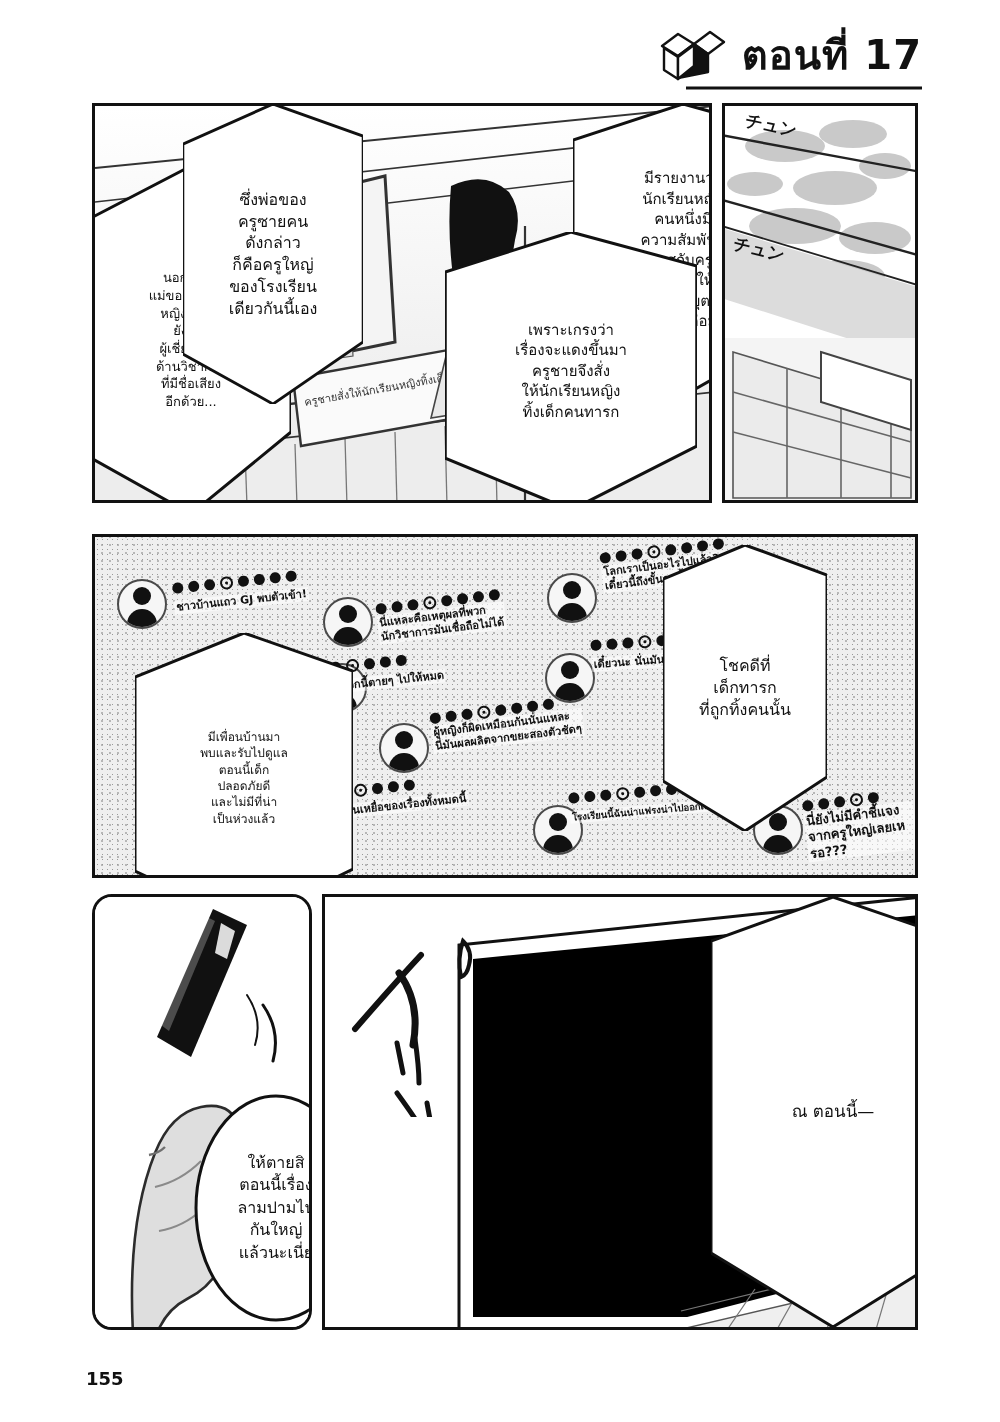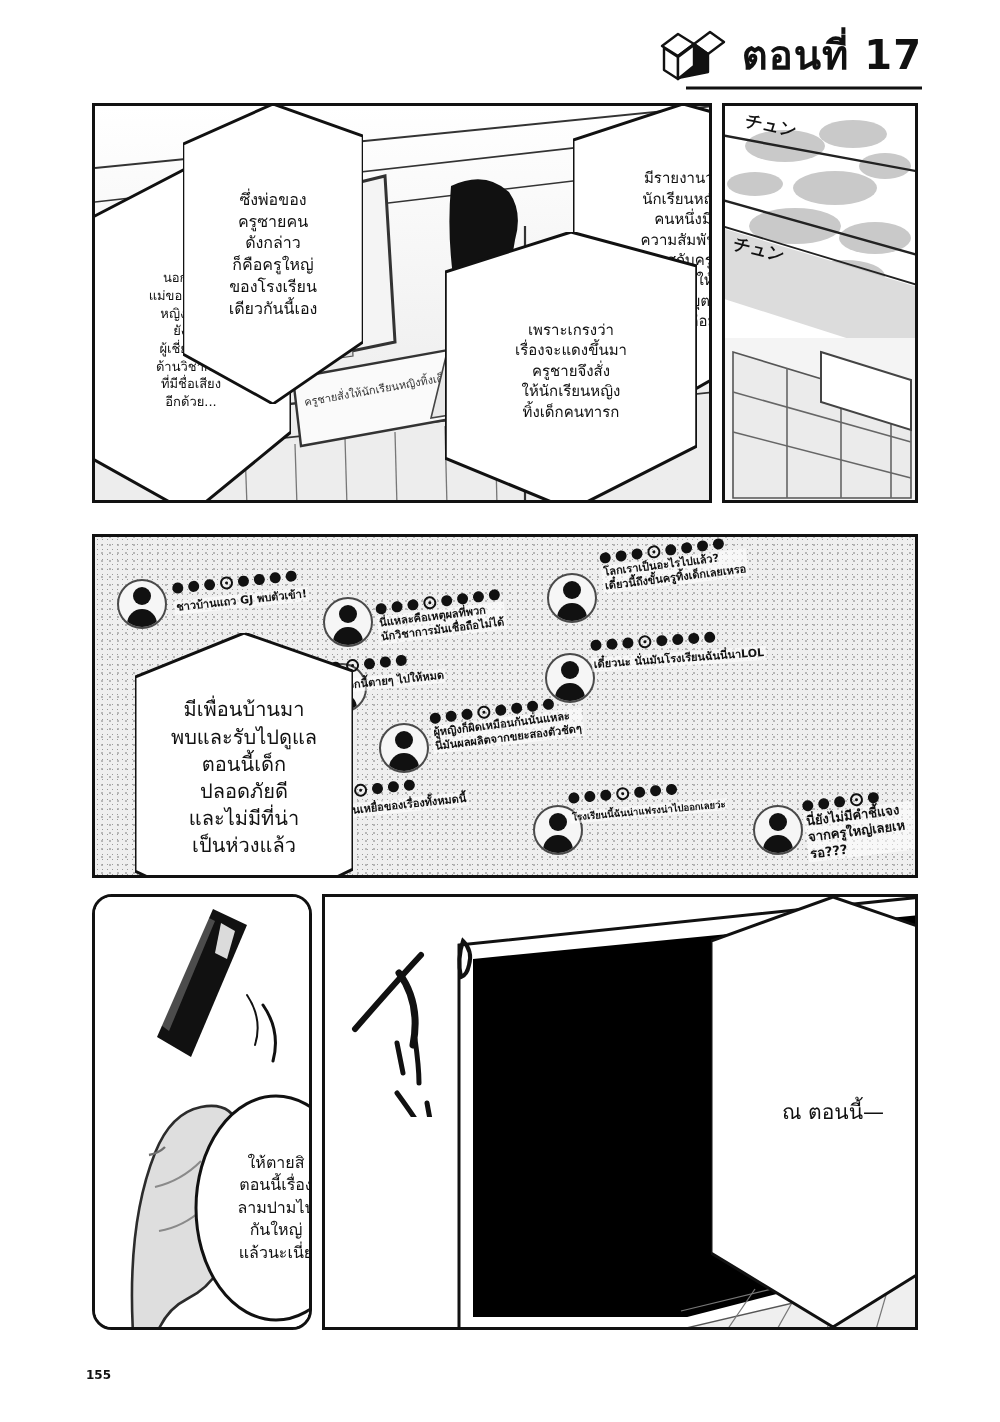--- a/index.html
+++ b/index.html
@@ -47,21 +47,21 @@
   .cmt{position:absolute;z-index:14;}
   .dots{display:flex;align-items:center;gap:5px;margin-bottom:1px;}
   .dots i{display:block;width:11px;height:11px;border-radius:50%;background:#111;}
   .dots .at{display:block;width:13px;height:13px;border-radius:50%;border:2px solid #111;
             background:transparent;box-sizing:border-box;position:relative;}
   .dots .at::after{content:"";position:absolute;left:3px;top:3px;width:3px;height:3px;border-radius:50%;background:#111;}
   .cmt .body-txt{font-size:11px;line-height:1.25;color:#111;white-space:pre-line;font-weight:600;
                  background:rgba(255,255,255,0.55);display:inline-block;padding:0 2px;}
   .sfx{position:absolute;color:#111;font-weight:bold;z-index:30;}
 
-  #page-number{position:absolute;left:86px;top:1368px;font-size:12px;color:#111;font-weight:600;}
+  #page-number{position:absolute;left:86px;top:1368px;font-size:18px;color:#111;font-weight:600;}
 </style>
 </head>
 <body>
 
 <div id="page">
 
   <div id="header">
     <div id="chapter-wrap">
       <div id="box-icon">
         <svg viewBox="0 0 72 58" width="72" height="58">
@@ -381,28 +381,36 @@
             <i></i>
         </div>
         <div class="body-txt" style="font-size:13px;">นี่ยังไม่มีคำชี้แจง
 จากครูใหญ่เลยเหรอ???</div>
       </div>
 
       <div class="hexbub" style="left:40px;top:96px;width:218px;height:290px;">
         <svg viewBox="0 0 218 290" preserveAspectRatio="none">
           <polygon points="109,0 218,38 218,236 109,290 0,238 0,44" fill="#ffffff" stroke="#111" stroke-width="3"></polygon>
         </svg>
-        <div class="txt" style="font-size:20px;">มีเพื่อนบ้านมา
+        <div class="txt" style="font-size:12px;">มีเพื่อนบ้านมา
 พบและรับไปดูแล
 ตอนนี้เด็ก
 ปลอดภัยดี
 และไม่มีที่น่า
 เป็นห่วงแล้ว</div>
       </div>
 
+      <div class="hexbub" style="left:568px;top:8px;width:164px;height:286px;">
+        <svg viewBox="0 0 164 286" preserveAspectRatio="none">
+          <polygon points="82,0 164,30 164,232 82,286 0,236 0,34" fill="#ffffff" stroke="#111" stroke-width="3"></polygon>
+        </svg>
+        <div class="txt" style="font-size:16px;">โชคดีที่
+เด็กทารก
+ที่ถูกทิ้งคนนั้น</div>
+      </div>
     </div>
   </div>
 
   <div class="panel" style="left:92px;top:894px;width:220px;height:436px;border-radius:20px;">
     <div class="panel-inner">
       <svg width="220" height="436" style="position:absolute;left:0;top:0;">
         <rect x="0" y="0" width="220" height="436" fill="#ffffff"></rect>
 
         <polygon points="118,12 152,28 96,160 62,140" fill="#111"></polygon>
         <polygon points="126,26 140,34 132,62 120,56" fill="#ffffff" opacity="0.85"></polygon>
@@ -455,20 +463,20 @@
         <path d="M80 122 q4 28 4 44" stroke="#111" stroke-width="5" fill="none" stroke-linecap="round"></path>
         <path d="M62 176 q16 22 22 32" stroke="#111" stroke-width="5" fill="none" stroke-linecap="round"></path>
         <path d="M92 186 q4 22 6 32" stroke="#111" stroke-width="5" fill="none" stroke-linecap="round"></path>
         <path d="M128 24 q10 10 6 24 q-2 10 -8 12 q-4 -18 2 -36 z" stroke="#111" stroke-width="4" fill="none"></path>
       </svg>
 
       <div class="hexbub" style="left:386px;top:0px;width:244px;height:430px;">
         <svg viewBox="0 0 244 430" preserveAspectRatio="none">
           <polygon points="122,0 244,42 244,354 122,430 0,356 0,44" fill="#ffffff" stroke="#111" stroke-width="3"></polygon>
         </svg>
-        <div class="txt" style="font-size:21px;">ณ ตอนนี้—</div>
+        <div class="txt" style="font-size:17px;">ณ ตอนนี้—</div>
       </div>
     </div>
   </div>
 
   <div id="page-number">155</div>
 
 </div>
 
 </body></html>

